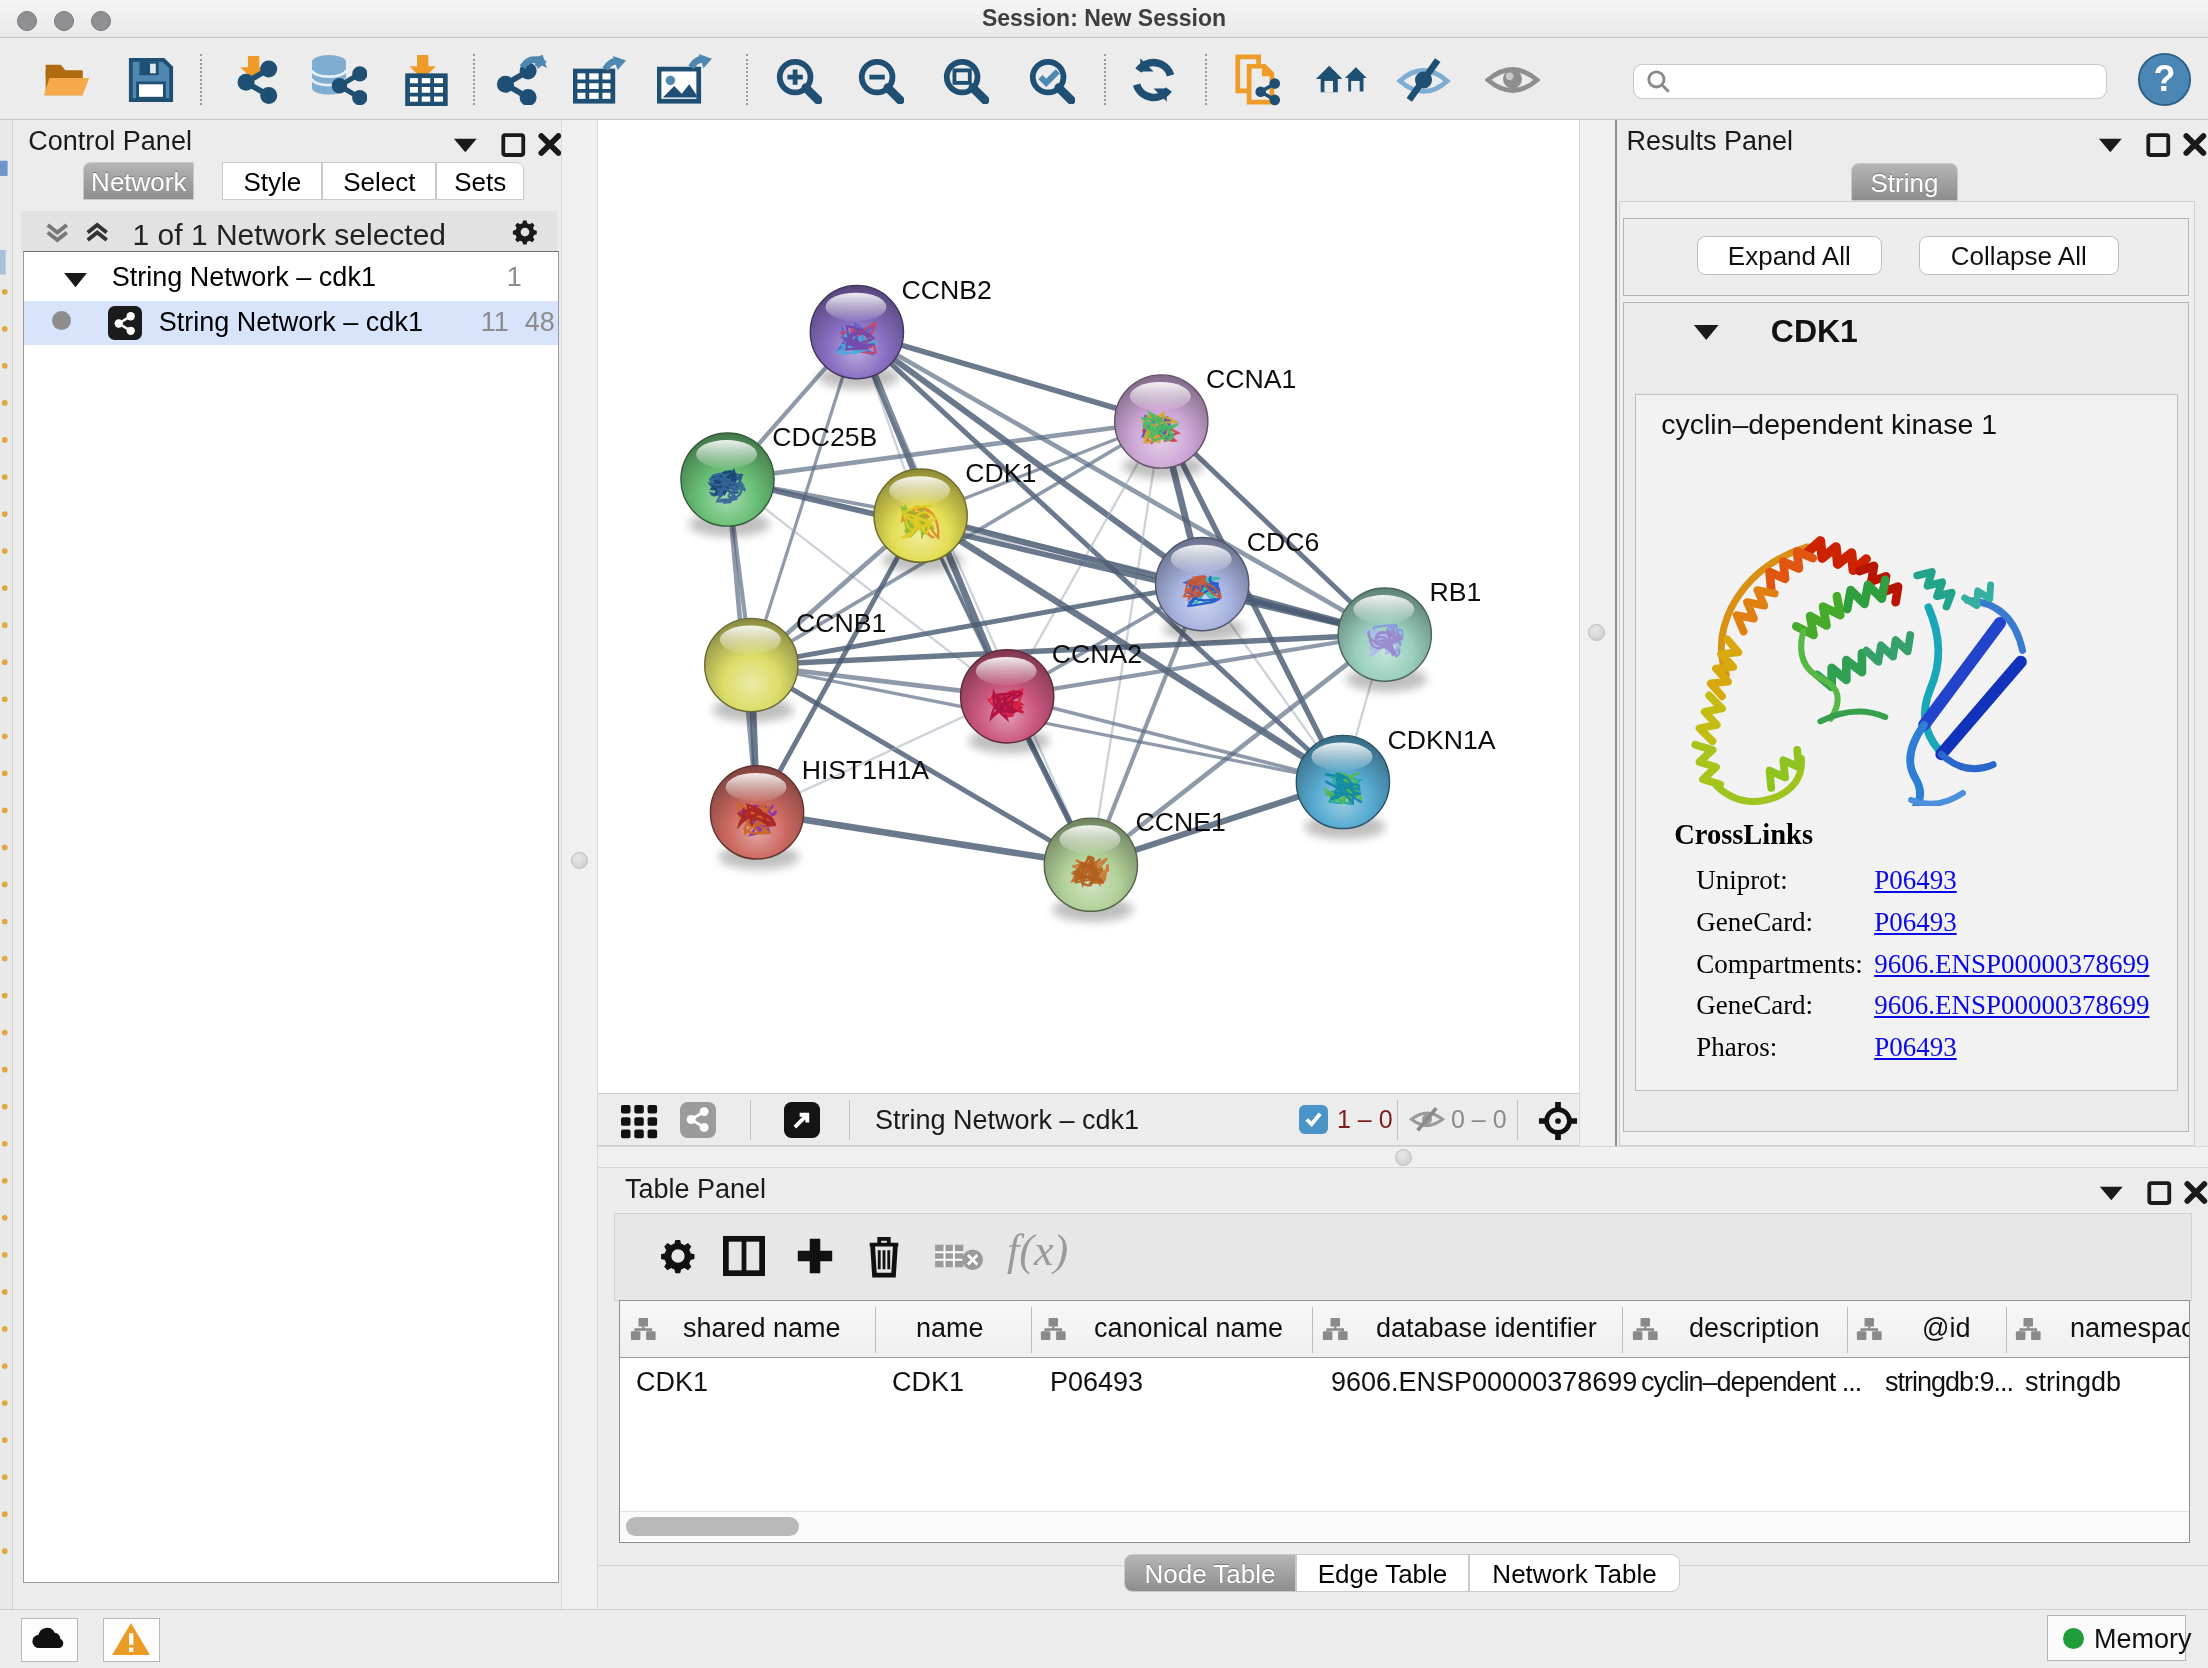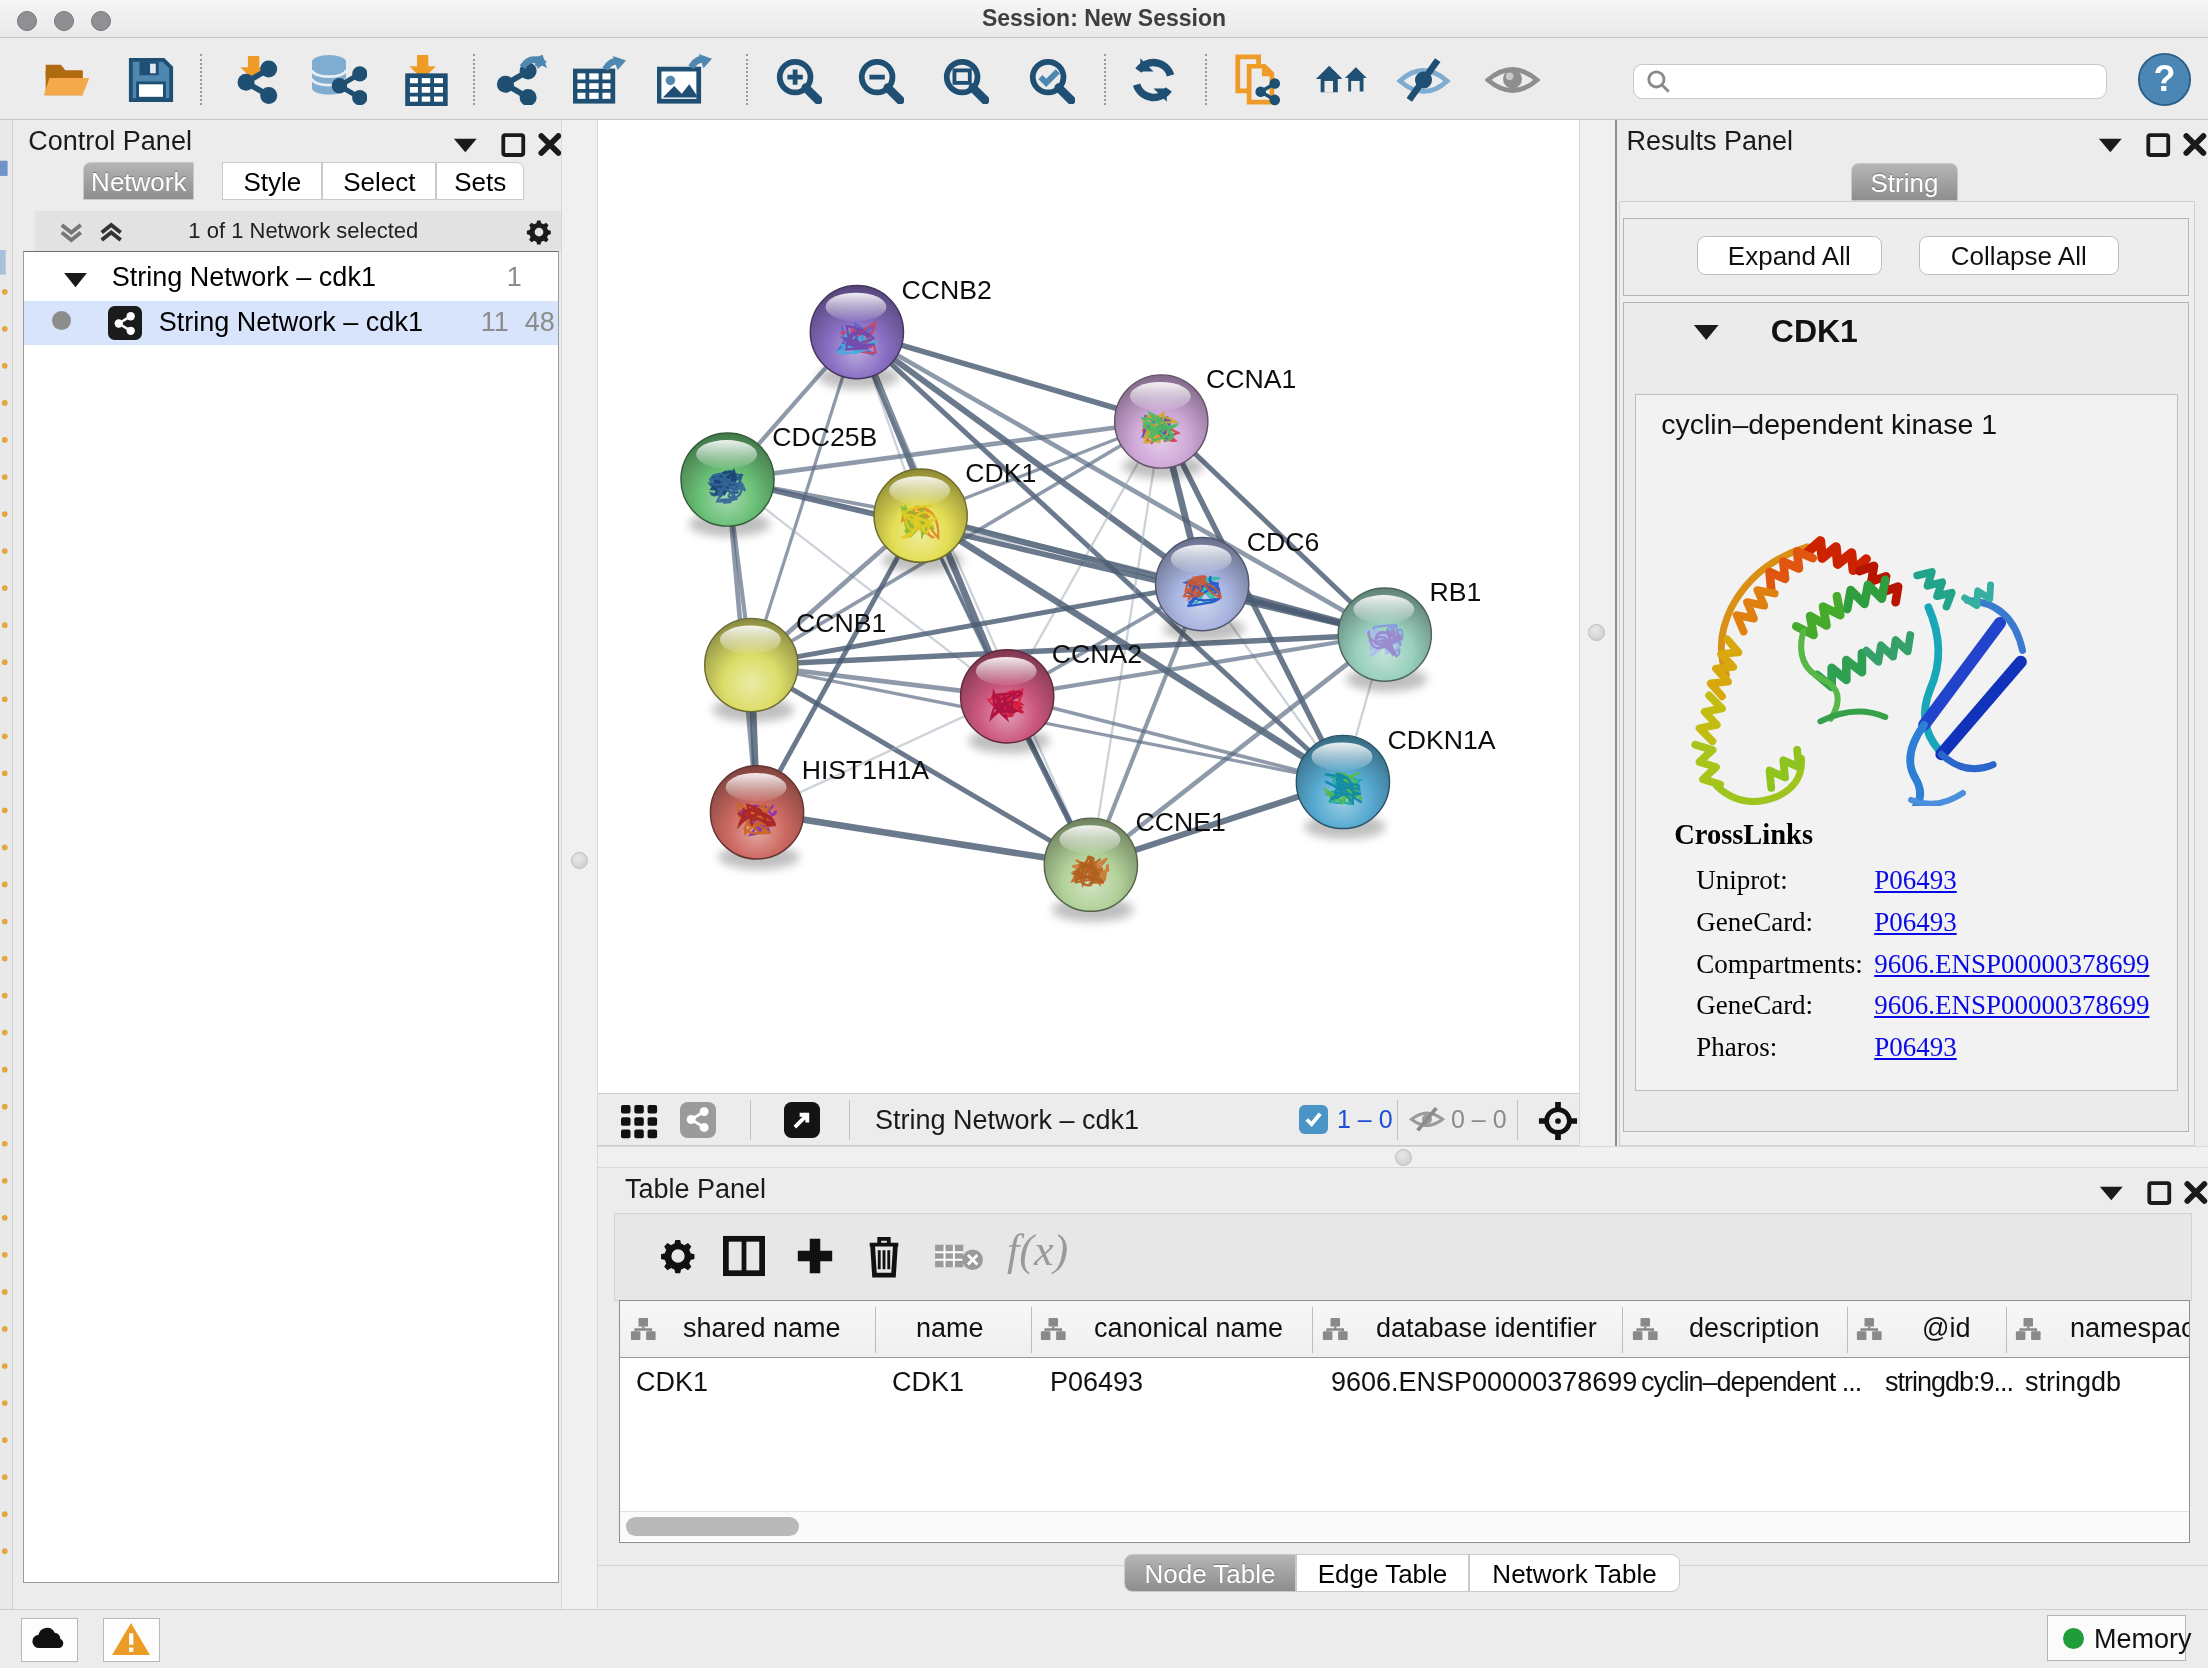--- a/index.html
+++ b/index.html
@@ -256,21 +256,21 @@
       <svg class="hbtn" style="left:439px;top:13.3px" width="114" height="25" viewBox="0 0 120 26">
         <path d="M2 6 h24 l-12 14z" fill="#1a1a1a"></path>
         <rect x="54" y="2" width="21" height="21" fill="none" stroke="#1a1a1a" stroke-width="4" rx="2"></rect>
         <path d="M94 3 l18 18 M112 3 l-18 18" stroke="#1a1a1a" stroke-width="6" stroke-linecap="round"></path>
       </svg>
     </div>
 <div class="tab tabsel" style="left:70px;top:42px;width:111px;border-radius:7.6px 0 0 0">Network</div>
 <div class="tab" style="left:209px;top:42px;width:100px">Style</div>
 <div class="tab" style="left:309px;top:42px;width:114px">Select</div>
 <div class="tab" style="left:423px;top:42px;width:88px;border-radius:0 7.6px 0 0">Sets</div>
-<div class="abs" style="left:22px;top:91px;width:536px;height:40px;background:#e2e2e2;font-size:22px;color:#222">
+<div class="abs" style="left:8px;top:91px;width:536px;height:40px;background:#e2e2e2;font-size:30px;color:#222">
       <svg class="abs" style="left:23px;top:7.6px" width="76" height="27" viewBox="0 0 80 28">
         <g fill="none" stroke="#777" stroke-width="4">
           <path d="M4 6 l10 8 10 -8 M4 14 l10 8 10 -8"></path>
         </g>
         <g fill="none" stroke="#333" stroke-width="4">
           <path d="M46 14 l10 -8 10 8 M46 22 l10 -8 10 8"></path>
         </g>
       </svg>
       <span class="abs" style="left:0;right:0;top:6.7px;text-align:center">1 of 1 Network selected</span>
       <svg class="abs" style="left:489px;top:5.7px" width="30" height="30" viewBox="0 0 24 24">
@@ -565,21 +565,21 @@
           <path d="M4 20 L16 8 M9 7 h8 v8" stroke="#fff" stroke-width="4" fill="none"></path>
         </svg>
       </span>
 <span class="abs" style="left:251px;top:5.7px;height:40px;border-left:1px solid #c2c2c2"></span>
 <span class="abs" style="left:277px;top:10.5px;font-size:27px;color:#1a1a1a">String Network – cdk1</span>
 <span class="abs" style="left:701px;top:11.4px;width:28.5px;height:28.5px;background:#4a94c8;border-radius:5.7px">
         <svg width="21" height="21" viewBox="0 0 22 22" style="position:absolute;left:3.8px;top:3.8px">
           <path d="M4 11 l5 5 9 -11" stroke="#fff" stroke-width="4" fill="none"></path>
         </svg>
       </span>
-<span class="abs" style="left:739px;top:11.4px;font-size:25px;color:#1d4ed8">1 – 0</span>
+<span class="abs" style="left:739px;top:11.4px;font-size:25px;color:#7f1d1d">1 – 0</span>
 <span class="abs" style="left:799px;top:5.7px;height:40px;border-left:1px solid #c2c2c2"></span>
 <svg class="abs" style="left:811px;top:11.4px" width="36" height="28.5" viewBox="0 0 58 44">
         <path d="M4 22 q25 -20 50 0 q-25 20 -50 0z" fill="none" stroke="#9a9a9a" stroke-width="5"></path>
         <circle cx="29" cy="22" r="8" fill="#9a9a9a"></circle>
         <path d="M44 4 L14 40" stroke="#8a8a8a" stroke-width="6"></path>
       </svg>
 <span class="abs" style="left:853px;top:11.4px;font-size:25px;color:#8b8b8b">0 – 0</span>
 <span class="abs" style="left:919px;top:5.7px;height:40px;border-left:1px solid #c2c2c2"></span>
 <svg class="abs" style="left:940px;top:6.7px" width="40" height="40" viewBox="0 0 42 42">
         <circle cx="21" cy="21" r="12" fill="none" stroke="#111" stroke-width="5"></circle>

